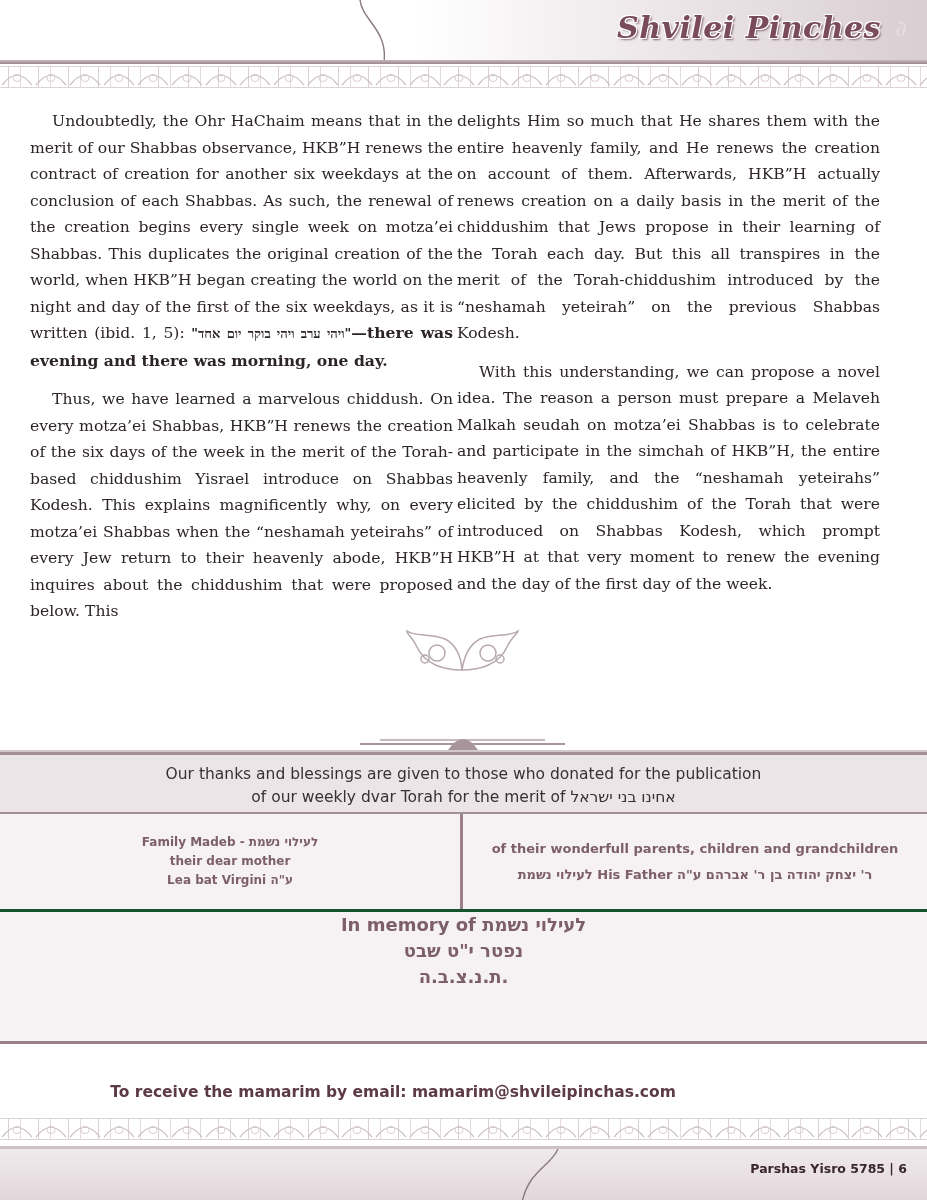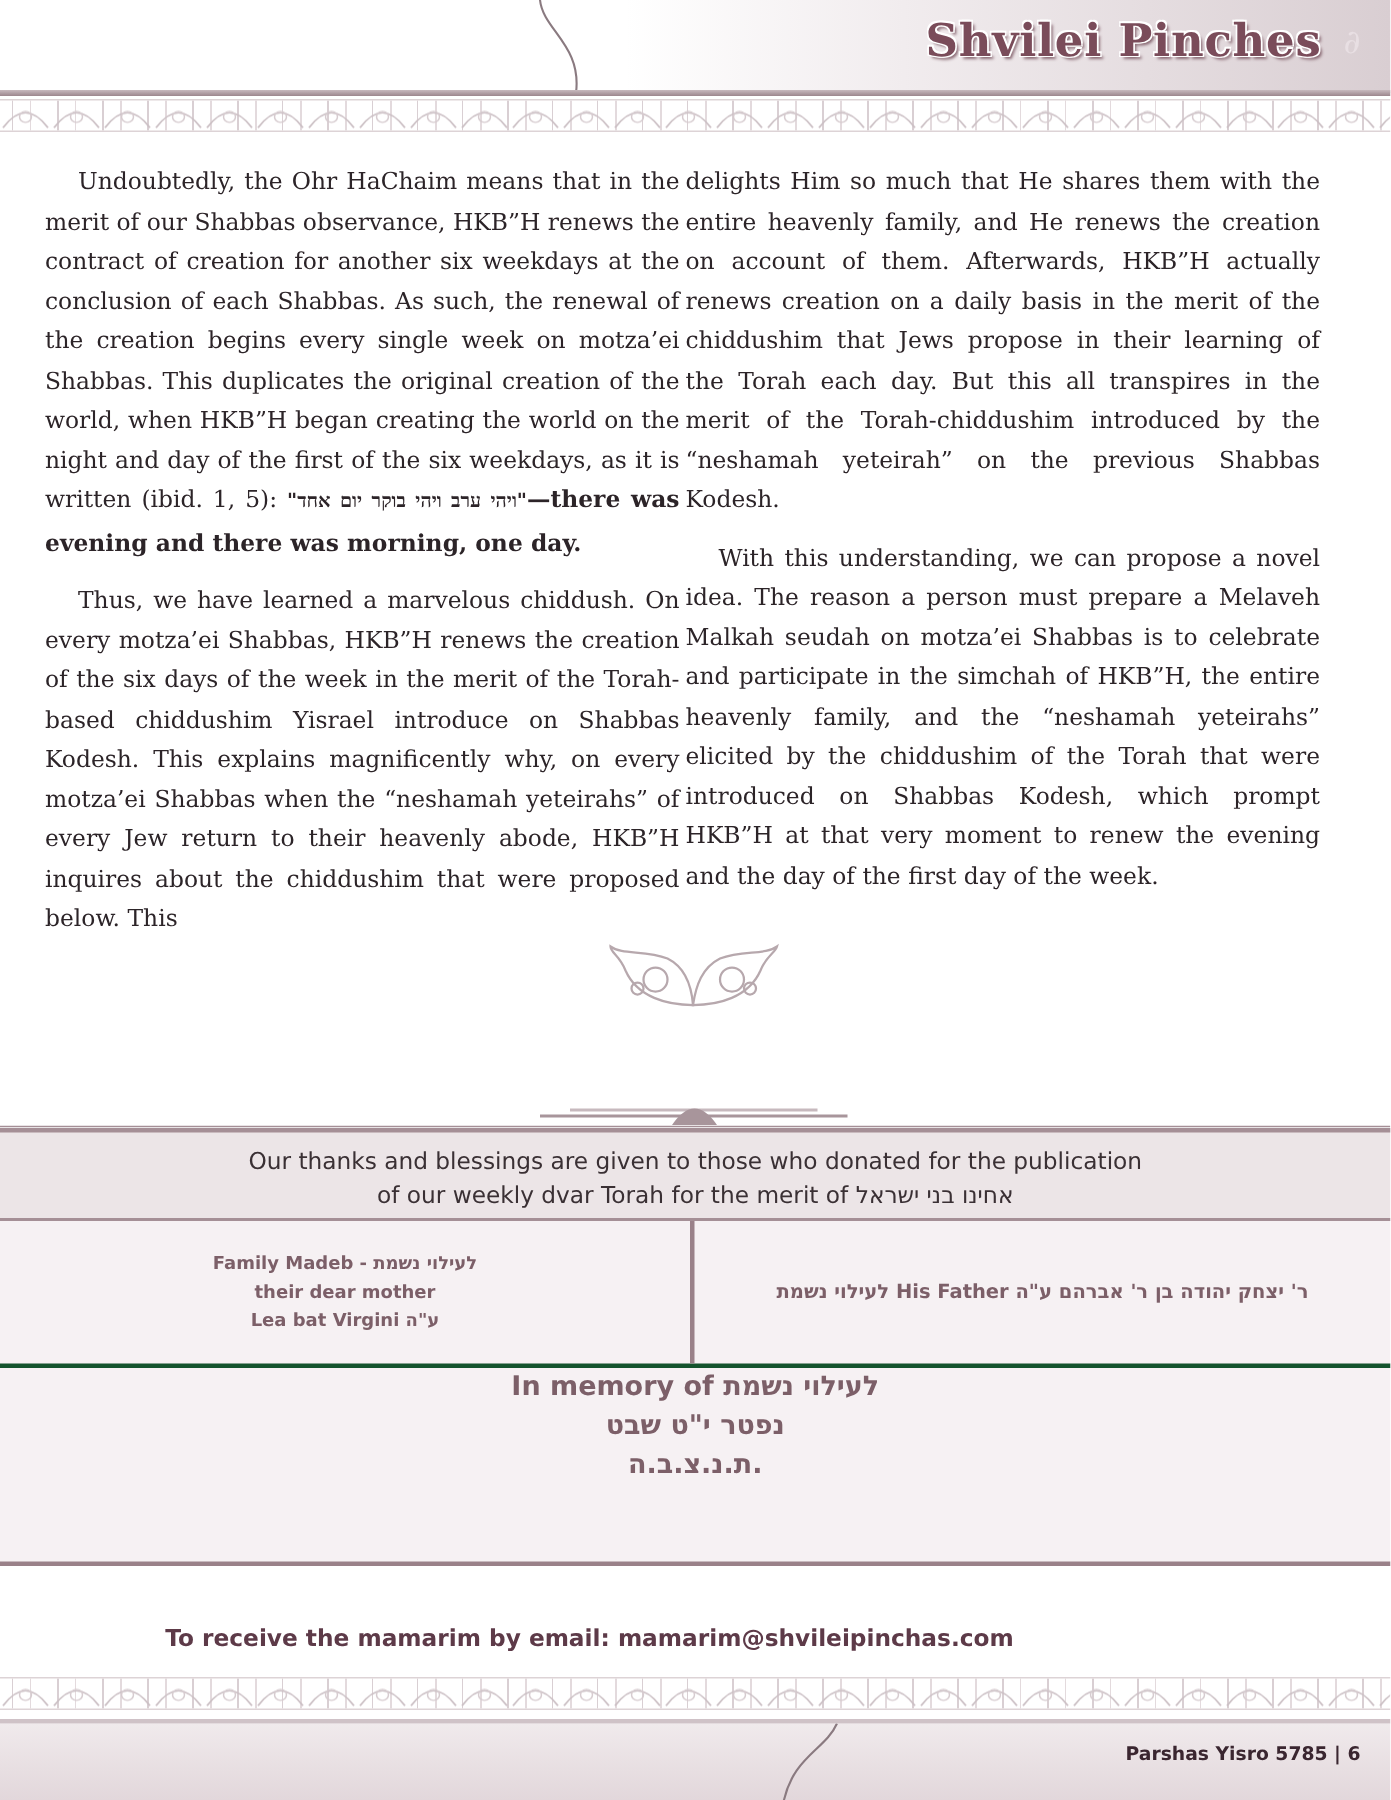--- a/index.html
+++ b/index.html
@@ -4,21 +4,21 @@
 <style>
   * { box-sizing: border-box; margin: 0; padding: 0; }
   html, body { width: 927px; height: 1200px; background: #ffffff; overflow: hidden; }
   body { position: relative; font-family: "DejaVu Serif", serif; color: #2a2226; }
 
   
   .header { position: absolute; left: 0; top: 0; width: 927px; height: 62px;
     background: linear-gradient(90deg, #ffffff 0%, #ffffff 45%, #f1ecee 65%, #d9ced2 100%); }
   .header-curve { position: absolute; left: 340px; top: 0; width: 80px; height: 62px; }
   .brand { position: absolute; right: 46px; top: 10px; font-family: "DejaVu Serif", serif;
-    font-weight: bold; font-size: 30px; color: #7a4c5a;
+    font-style: italic; font-weight: bold; font-size: 30px; color: #7a4c5a;
     text-shadow: 1px 1px 0 #fff, -1px -1px 0 #fff, 1px -1px 0 #fff, -1px 1px 0 #fff, 2px 2px 2px #8a6a74; letter-spacing: 0.5px; }
   .brand-glyph { position: absolute; right: 20px; top: 16px; font-size: 22px; color: #e8dfe3; }
   .header-line { position: absolute; left: 0; top: 60px; width: 927px; height: 4px; background: linear-gradient(#c8b9be,#9c868d); }
   .border-band { position: absolute; left: 0; width: 927px; height: 22px;
     background-image: repeating-linear-gradient(90deg, transparent 0 8px, #d9cfd3 8px 9px, transparent 9px 20px, #e3dadd 20px 21px, transparent 21px 30px);
     border-top: 1px solid #ddd3d6; border-bottom: 1px solid #ddd3d6; }
   .band-arcs { position: absolute; left: 0; top: 0; width: 100%; height: 100%; }
 
   
   .columns { position: absolute; left: 30px; top: 108px; width: 868px; display: flex; gap: 4px; }
@@ -112,20 +112,21 @@
   <div>Our thanks and blessings are given to those who donated for the publication</div>
   <div>of our weekly dvar Torah for the merit of אחינו בני ישראל</div>
 </div>
 <div class="donor-grid">
   <div class="donor-cell left">
     <div>Family Madeb - לעילוי נשמת</div>
     <div>their dear mother</div>
     <div>Lea bat Virgini ע"ה</div>
   </div>
   <div class="donor-cell right">
+    <div>of their wonderfull parents, children and grandchildren</div>
     <div>לעילוי נשמת His Father ר' יצחק יהודה בן ר' אברהם ע"ה</div>
   </div>
 </div>
 <div class="memorial">
   <div>In memory of לעילוי נשמת</div>
   <div>נפטר י"ט שבט</div>
   <div>ת.נ.צ.ב.ה.</div>
 </div>
 
 <div class="email">To receive the mamarim by email: mamarim@shvileipinchas.com</div>

